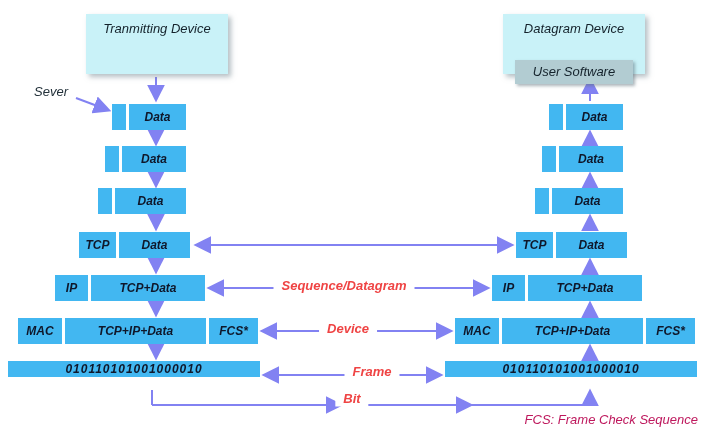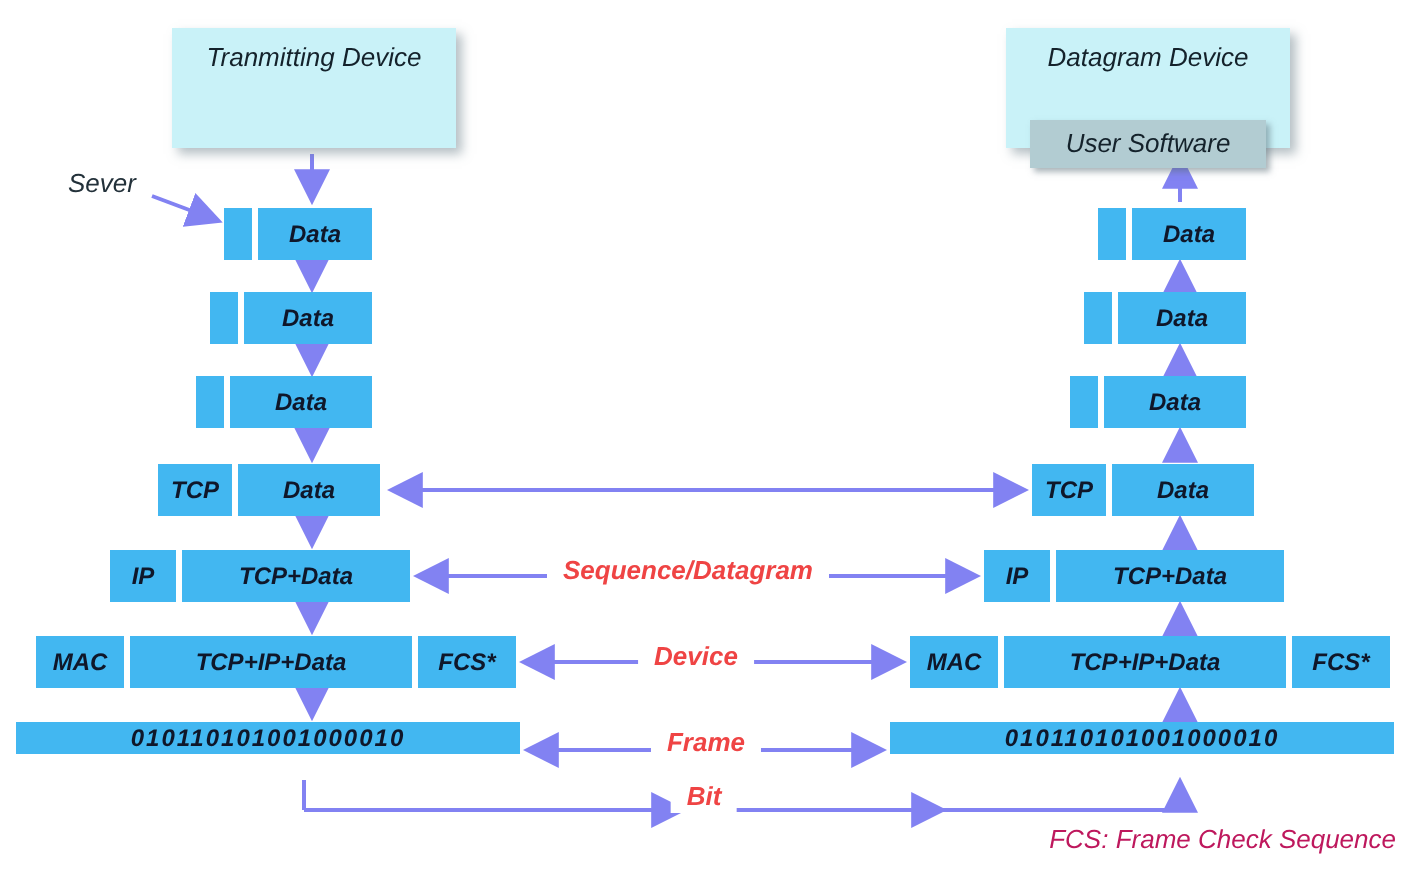--- a/index.html
+++ b/index.html
@@ -115,18 +115,18 @@
   <div class="blue" style="left:528px; top:275px; width:114px;">TCP+Data</div>
 
   <div class="blue" style="left:455px; top:318px; width:44px;">MAC</div>
   <div class="blue" style="left:502px; top:318px; width:141px;">TCP+IP+Data</div>
   <div class="blue" style="left:646px; top:318px; width:49px;">FCS*</div>
 
   <div class="blue bits" style="left:445px; top:361px; width:252px;">010110101001000010</div>
 
   <div class="flowlbl" style="left:344px; top:245px;">Sequence/Datagram</div>
   <div class="flowlbl" style="left:348px; top:288px;">Device</div>
-  <div class="flowlbl" style="left:353px; top:331px;">Frame</div>
+  <div class="flowlbl" style="left:372px; top:331px;">Frame</div>
   <div class="flowlbl" style="left:352px; top:358px;">Bit</div>
 
   <div class="footnote" style="left:458px; top:412px;">FCS: Frame Check Sequence</div>
 
 </div>
 
 </body></html>

